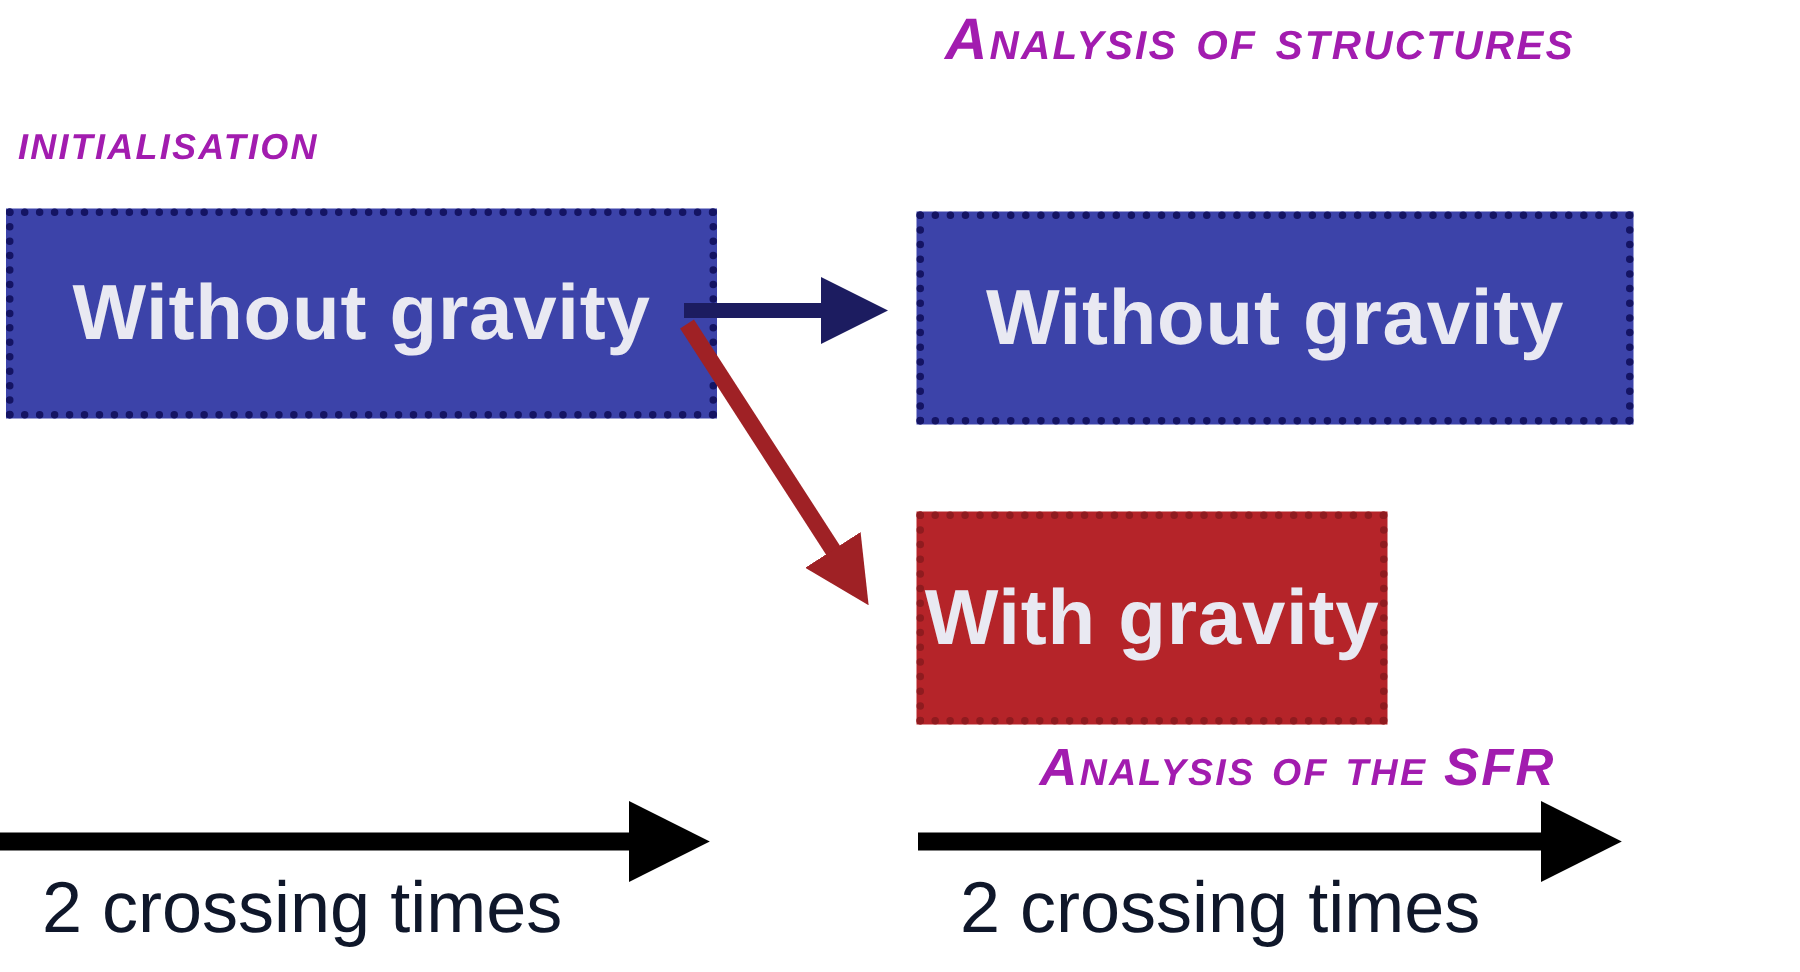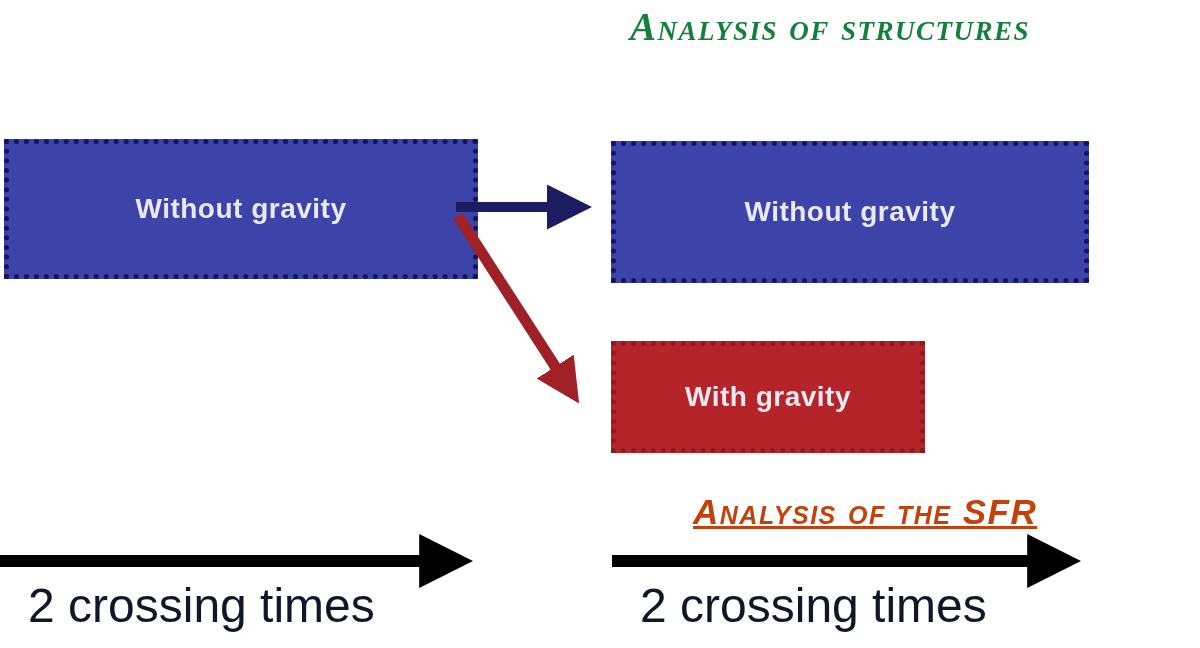--- a/index.html
+++ b/index.html
@@ -13,22 +13,22 @@
   .abs{position:absolute;}
 
   
   .heading{
     font-style:italic;
     font-variant:small-caps;
     letter-spacing:1.5px;
     font-weight:600;
     white-space:nowrap;
   }
-  .heading-blue{color:#15803d;font-family:Liberation Serif, serif;}
-  .heading-red{color:#c2410c;text-decoration:underline;}
+  .heading-blue{color:#a21caf;}
+  .heading-red{color:#a21caf;}
 
   #init-label{
     left:12px;top:76px;
     font-size:34px;
   }
   #turb-heading{
     left:630px;top:0px;
     font-size:39px;
     line-height:54px;
   }
@@ -36,34 +36,34 @@
     left:693px;top:492px;
     font-size:35px;
   }
 
   
   .box{
     display:flex;align-items:center;justify-content:center;
     box-sizing:border-box;
     font-weight:bold;
     color:#e9e9f2;
-    font-size:28px;
+    font-size:52px;
     letter-spacing:0.5px;
   }
   .box-blue{
     background:#3c43a9;
     border:5px dotted #141463;
   }
   .box-red{
     background:#b52429;
     border:5px dotted #8f1b1f;
   }
   #box-init{left:4px;top:139px;width:474px;height:140px;}
   #box-turb{left:611px;top:141px;width:478px;height:142px;}
-  #box-grav{left:611px;top:341px;width:314px;height:112px;}
+  #box-grav{left:611px;top:341px;width:314px;height:142px;}
 
   
   #arrow-layer{
     left:0;top:0;width:1200px;height:648px;
     pointer-events:none;
   }
 
   
   .timeline-label{
     font-size:48px;
@@ -71,20 +71,21 @@
     white-space:nowrap;
   }
   #tl-left{left:28px;top:578px;}
   #tl-right{left:640px;top:578px;}
 </style>
 </head>
 <body>
 
 <div id="canvas">
 
+  <div id="init-label" class="abs heading heading-blue">initialisation</div>
 
   <div id="turb-heading" class="abs heading heading-blue">
     <div>Analysis of  structures</div>
   </div>
 
   <div id="box-init" class="abs box box-blue">
     <span>Without gravity</span>
   </div>
 
   <div id="box-turb" class="abs box box-blue">

